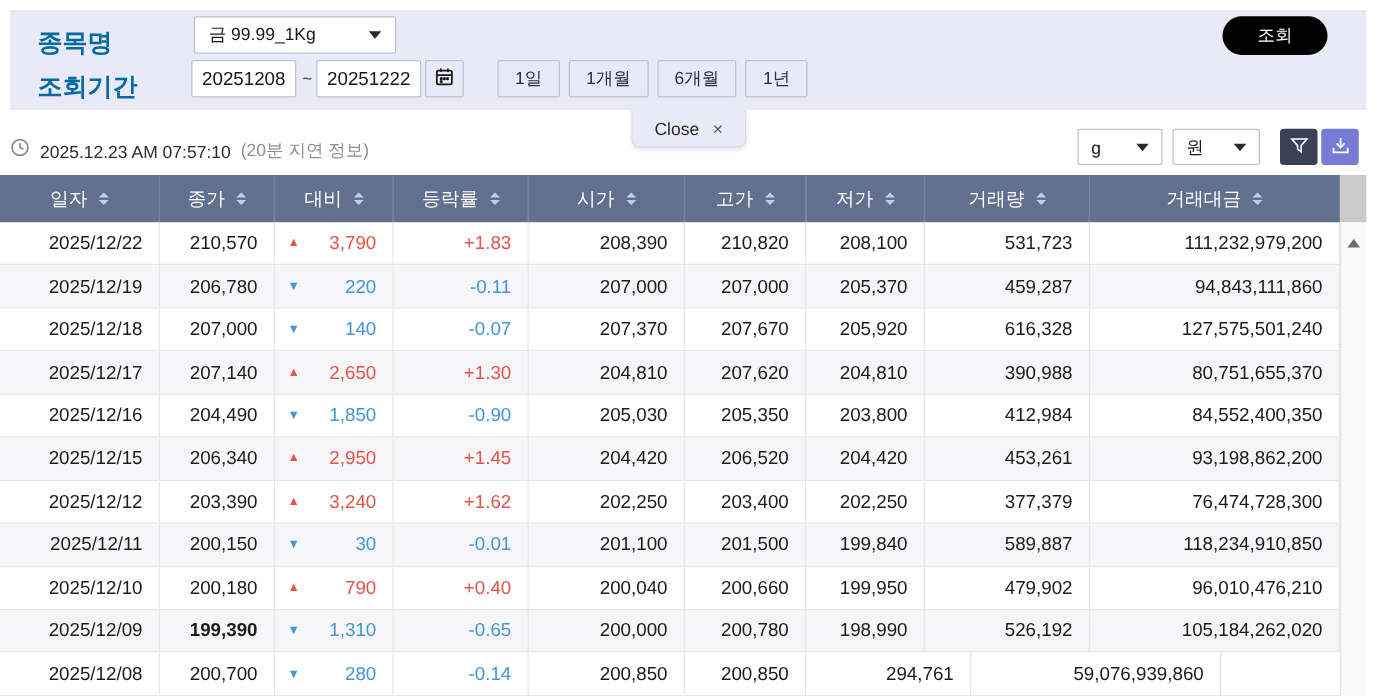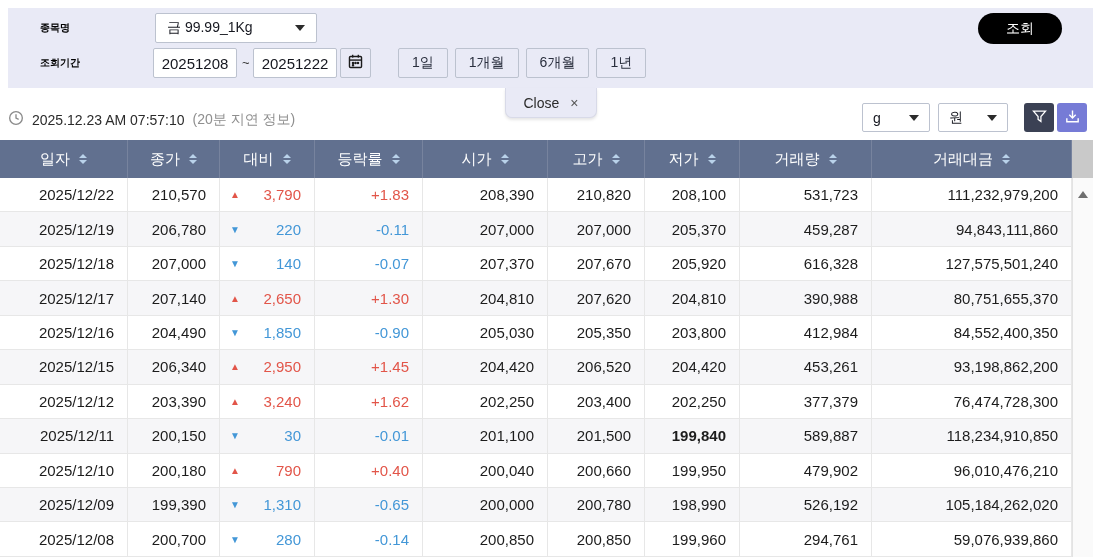--- a/index.html
+++ b/index.html
@@ -3,21 +3,21 @@
 <meta charset="utf-8">
 <style>
   * { margin:0; padding:0; box-sizing:border-box; }
   html,body { width:1103px; height:557px; background:#fff; overflow:hidden;
               font-family:"Liberation Sans", sans-serif; }
   body { position:relative; }
 
   
   .top-panel { position:absolute; left:8px; top:8px; width:1085px; height:80px;
                background:#e9eaf6; }
-  .form-label { position:absolute; left:22px; font-size:10px; font-weight:bold; color:#000000;margin-left:10px; }
+  .form-label { position:absolute; left:22px; font-size:20px; font-weight:bold; color:#0369a1; }
   .lbl-row1 { top:13px; }
   .lbl-row2 { top:48px; }
   .select-box { position:absolute; height:30px; background:#fff; border:1px solid #bcc2cf;
                 border-radius:2px; display:flex; align-items:center; justify-content:space-between;
                 padding:0 11px; font-size:14px; color:#15171f; cursor:pointer; }
   .caret { width:0; height:0; border-left:5px solid transparent; border-right:5px solid transparent;
            border-top:6px solid #2b2b2b; }
   #item-select { left:147px; top:5px; width:162px; }
   .search-btn { position:absolute; right:31px; top:5px; width:84px; height:31px; background:#000;
                 color:#fff; border:none; border-radius:16px; font-size:14px; cursor:pointer; }
@@ -331,41 +331,41 @@
     <div class="trow alt">
       <div class="tcell" style="width: 128px;">2025/12/11</div>
       <div class="tcell" style="width: 92px;">200,150</div>
       <div class="tcell change-cell" style="width: 95px;">
         <span class="dir down">▼</span>
         <span class="down">30</span>
       </div>
       <div class="tcell down" style="width: 108px;">-0.01</div>
       <div class="tcell" style="width: 125px;">201,100</div>
       <div class="tcell" style="width: 97px;">201,500</div>
-      <div class="tcell" style="width: 95px; font-weight: bold;">199,840</div>
+      <div class="tcell" style="width: 95px;">199,840</div>
       <div class="tcell" style="width: 132px;">589,887</div>
       <div class="tcell" style="width: 200px;">118,234,910,850</div>
     </div>
     <div class="trow">
       <div class="tcell" style="width: 128px;">2025/12/10</div>
       <div class="tcell" style="width: 92px;">200,180</div>
       <div class="tcell change-cell" style="width: 95px;">
         <span class="dir up">▲</span>
         <span class="up">790</span>
       </div>
       <div class="tcell up" style="width: 108px;">+0.40</div>
       <div class="tcell" style="width: 125px;">200,040</div>
       <div class="tcell" style="width: 97px;">200,660</div>
       <div class="tcell" style="width: 95px;">199,950</div>
       <div class="tcell" style="width: 132px;">479,902</div>
       <div class="tcell" style="width: 200px;">96,010,476,210</div>
     </div>
     <div class="trow alt">
       <div class="tcell" style="width: 128px;">2025/12/09</div>
-      <div class="tcell" style="width: 92px;">199,390</div>
+      <div class="tcell" style="width: 92px; font-weight: bold;">199,390</div>
       <div class="tcell change-cell" style="width: 95px;">
         <span class="dir down">▼</span>
         <span class="down">1,310</span>
       </div>
       <div class="tcell down" style="width: 108px;">-0.65</div>
       <div class="tcell" style="width: 125px;">200,000</div>
       <div class="tcell" style="width: 97px;">200,780</div>
       <div class="tcell" style="width: 95px;">198,990</div>
       <div class="tcell" style="width: 132px;">526,192</div>
       <div class="tcell" style="width: 200px;">105,184,262,020</div>
@@ -373,20 +373,19 @@
     <div class="trow">
       <div class="tcell" style="width: 128px;">2025/12/08</div>
       <div class="tcell" style="width: 92px;">200,700</div>
       <div class="tcell change-cell" style="width: 95px;">
         <span class="dir down">▼</span>
         <span class="down">280</span>
       </div>
       <div class="tcell down" style="width: 108px;">-0.14</div>
       <div class="tcell" style="width: 125px;">200,850</div>
       <div class="tcell" style="width: 97px;">200,850</div>
-      <div class="tcell" style="width: 95px;">199,960</div>
       <div class="tcell" style="width: 132px;">294,761</div>
       <div class="tcell" style="width: 200px;">59,076,939,860</div>
     </div>
   </div>
 <div class="scrollbar">
   <span class="scroll-up"></span>
 </div>
 
 </body></html>

